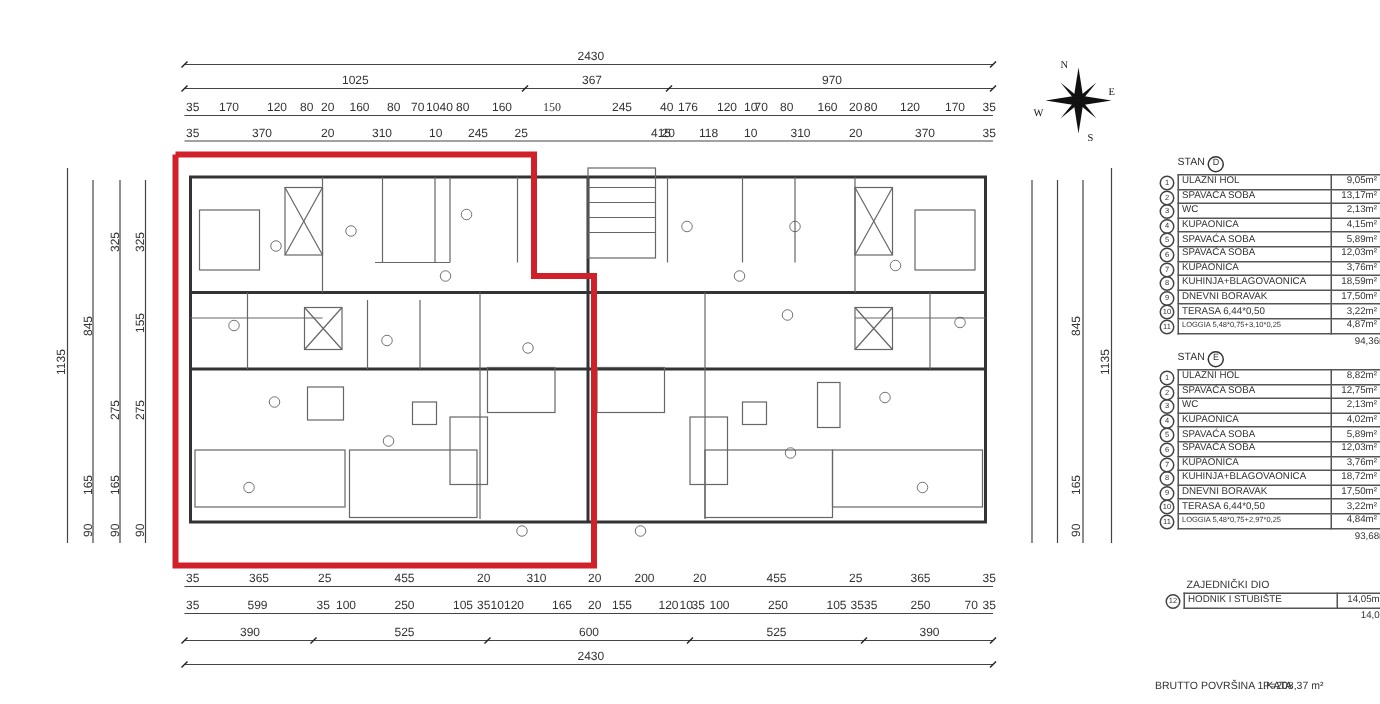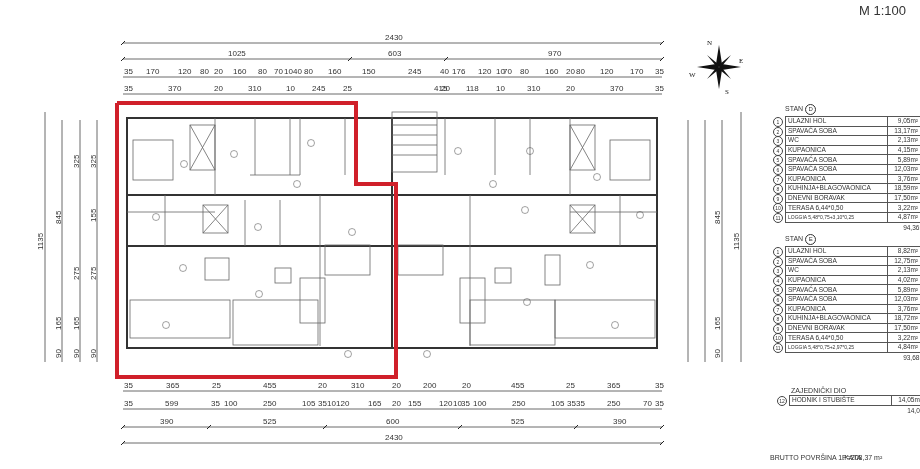--- a/index.html
+++ b/index.html
@@ -18,21 +18,20 @@
   .tbl .row{position:relative;}
   .tbl .num{position:absolute;left:-13px;top:0;width:8px;height:8px;border:1px solid #444;border-radius:50%;font-size:5px;text-align:center;line-height:8px;}
   .tbl .total{text-align:right;width:142px;margin-left:14px;margin-top:1px;}
   .brutto{position:absolute;left:770px;top:454px;font-size:7px;color:#333;}
   .brutto-val{position:absolute;left:842px;top:454px;font-size:7px;color:#333;}
 </style>
 </head>
 <body>
 
 <div class="title">
-  <div>M 1:100</div>
 </div>
 
 <svg class="plan" width="920" height="469">
   <g stroke="#444" stroke-width="0.8" fill="none">
 
     <line x1="123" y1="43" x2="662" y2="43"></line>
     <line x1="123" y1="59" x2="662" y2="59"></line>
     <line x1="123" y1="77" x2="662" y2="77"></line>
     <line x1="123" y1="94" x2="662" y2="94"></line>
 
@@ -174,36 +173,36 @@
     <text x="-30" y="10" font-size="7" font-family="Liberation Serif, serif">W</text>
   </g>
 </svg>
 
 <svg class="plan" width="920" height="469">
   <polyline points="117,103 356,103 356,184 396,184 396,377 117,377 117,103" fill="none" stroke="#d0202a" stroke-width="4"></polyline>
 </svg>
 
 <div class="dim" style="left:385px;top:33px;">2430</div>
 <div class="dim" style="left:228px;top:49px;text-align:center;">1025</div>
-<div class="dim" style="left:388px;top:49px;">603</div>
+<div class="dim" style="left:388px;top:49px;">367</div>
 <div class="dim" style="left:548px;top:49px;">970</div>
 
 <div class="dim" style="left:124px;top:67px;">35</div>
 <div class="dim" style="left:146px;top:67px;">170</div>
 <div class="dim" style="left:178px;top:67px;">120</div>
 <div class="dim" style="left:200px;top:67px;">80</div>
 <div class="dim" style="left:214px;top:67px;">20</div>
 <div class="dim" style="left:233px;top:67px;">160</div>
 <div class="dim" style="left:258px;top:67px;">80</div>
 <div class="dim" style="left:274px;top:67px;">70</div>
 <div class="dim" style="left:284px;top:67px;">10</div>
 <div class="dim" style="left:293px;top:67px;">40</div>
 <div class="dim" style="left:304px;top:67px;">80</div>
 <div class="dim" style="left:328px;top:67px;">160</div>
-<div class="dim" style="left:362px;top:67px;">150</div>
+<div class="dim" style="left:362px;top:67px;font-family:Liberation Serif, serif;">150</div>
 <div class="dim" style="left:408px;top:67px;">245</div>
 <div class="dim" style="left:440px;top:67px;">40</div>
 <div class="dim" style="left:452px;top:67px;">176</div>
 <div class="dim" style="left:478px;top:67px;">120</div>
 <div class="dim" style="left:496px;top:67px;">10</div>
 <div class="dim" style="left:503px;top:67px;">70</div>
 <div class="dim" style="left:520px;top:67px;">80</div>
 <div class="dim" style="left:545px;top:67px;">160</div>
 <div class="dim" style="left:566px;top:67px;">20</div>
 <div class="dim" style="left:576px;top:67px;">80</div>

